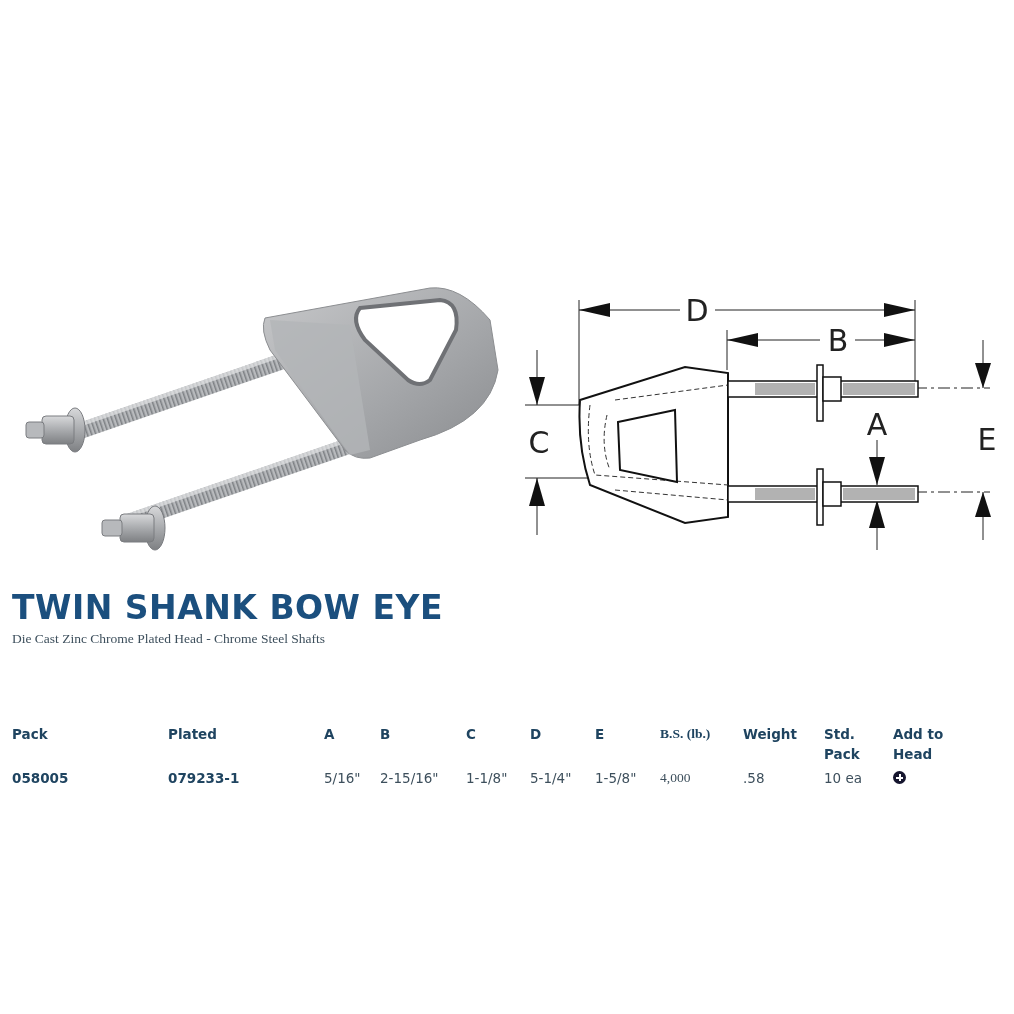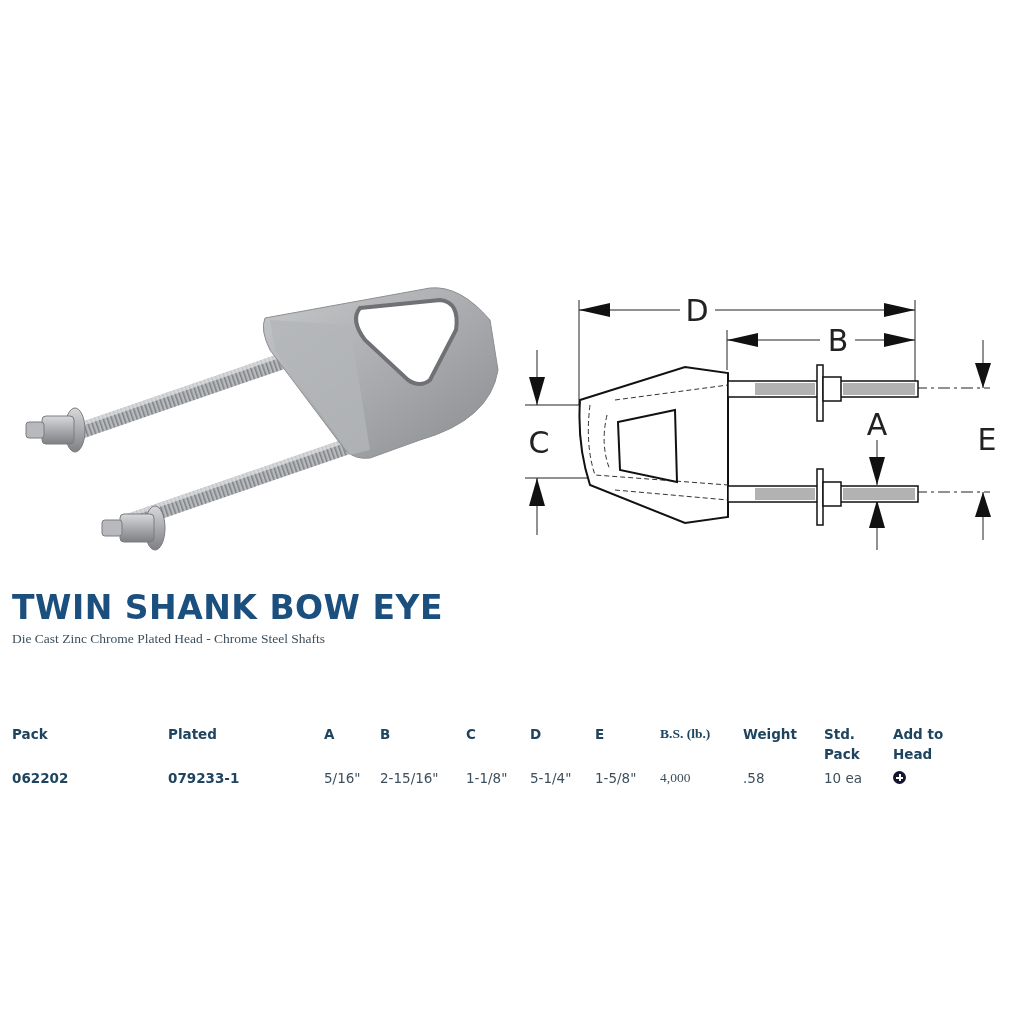--- a/index.html
+++ b/index.html
@@ -220,21 +220,21 @@
 </svg>
 
 <div class="title">TWIN SHANK BOW EYE</div>
 <div class="subtitle">Die Cast Zinc Chrome Plated Head - Chrome Steel Shafts</div>
 
 <div class="spec-table">
   <div class="col" style="left:0px;">
     <div class="hdr">
         <span>Pack</span>
       </div>
-    <div class="val bold">062202</div>
+    <div class="val bold">058005</div>
   </div>
   <div class="col" style="left:156px;">
     <div class="hdr">
         <span>Plated</span>
       </div>
     <div class="val bold">079233-1</div>
   </div>
   <div class="col" style="left:312px;">
     <div class="hdr">
         <span>A</span>

